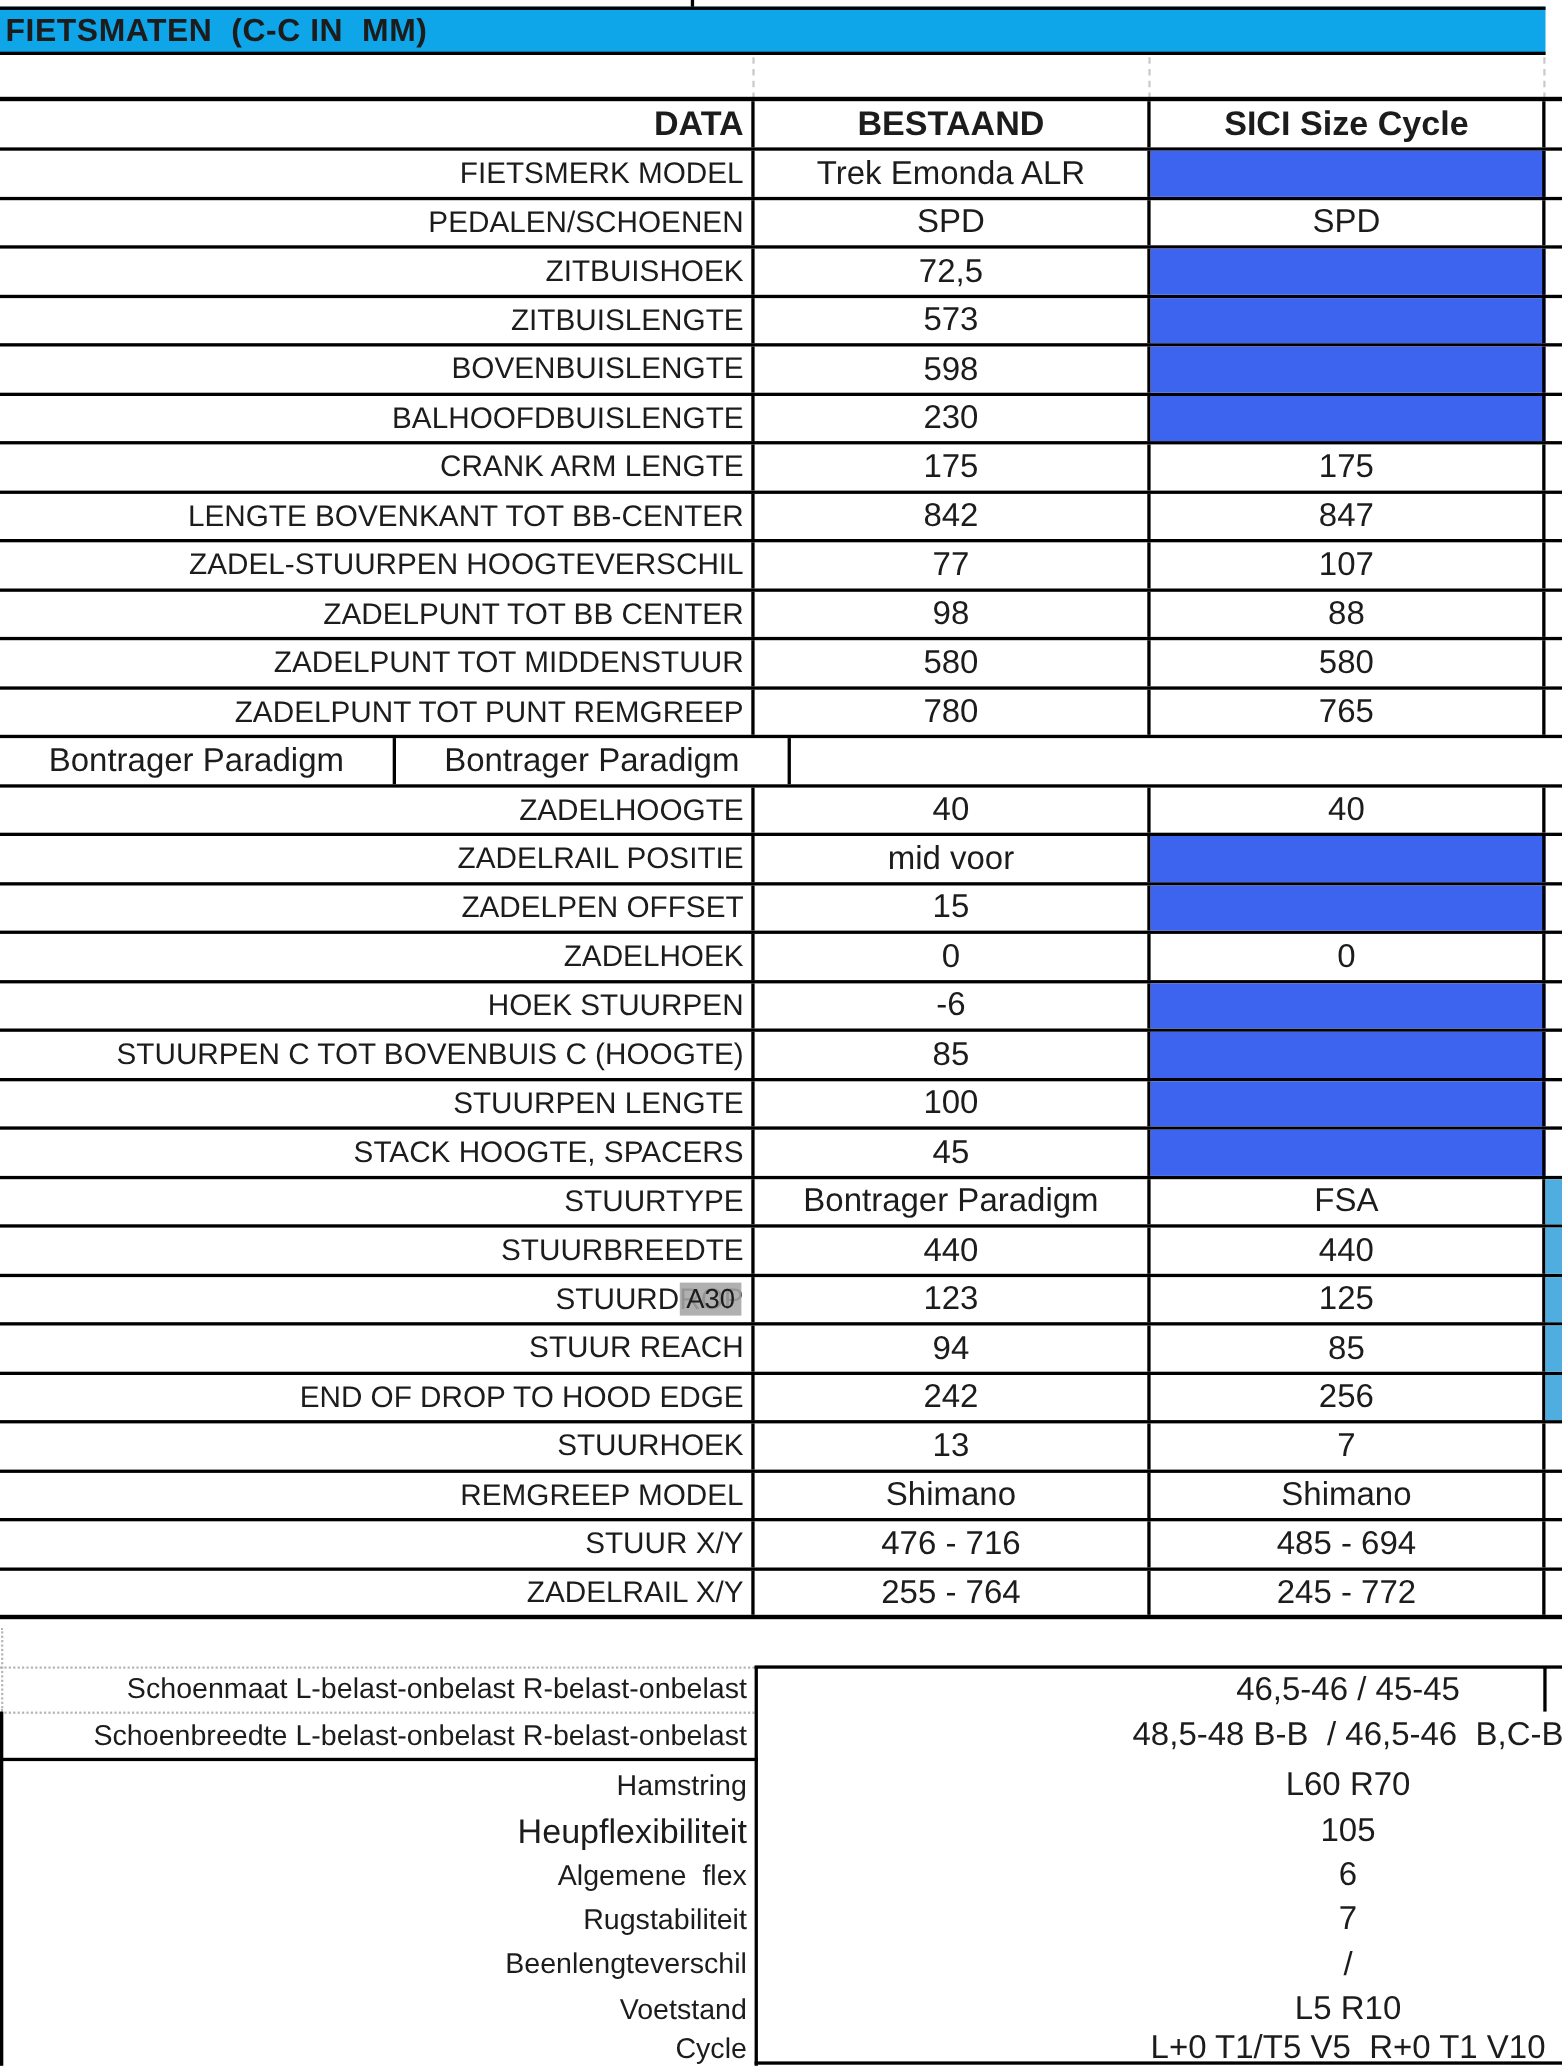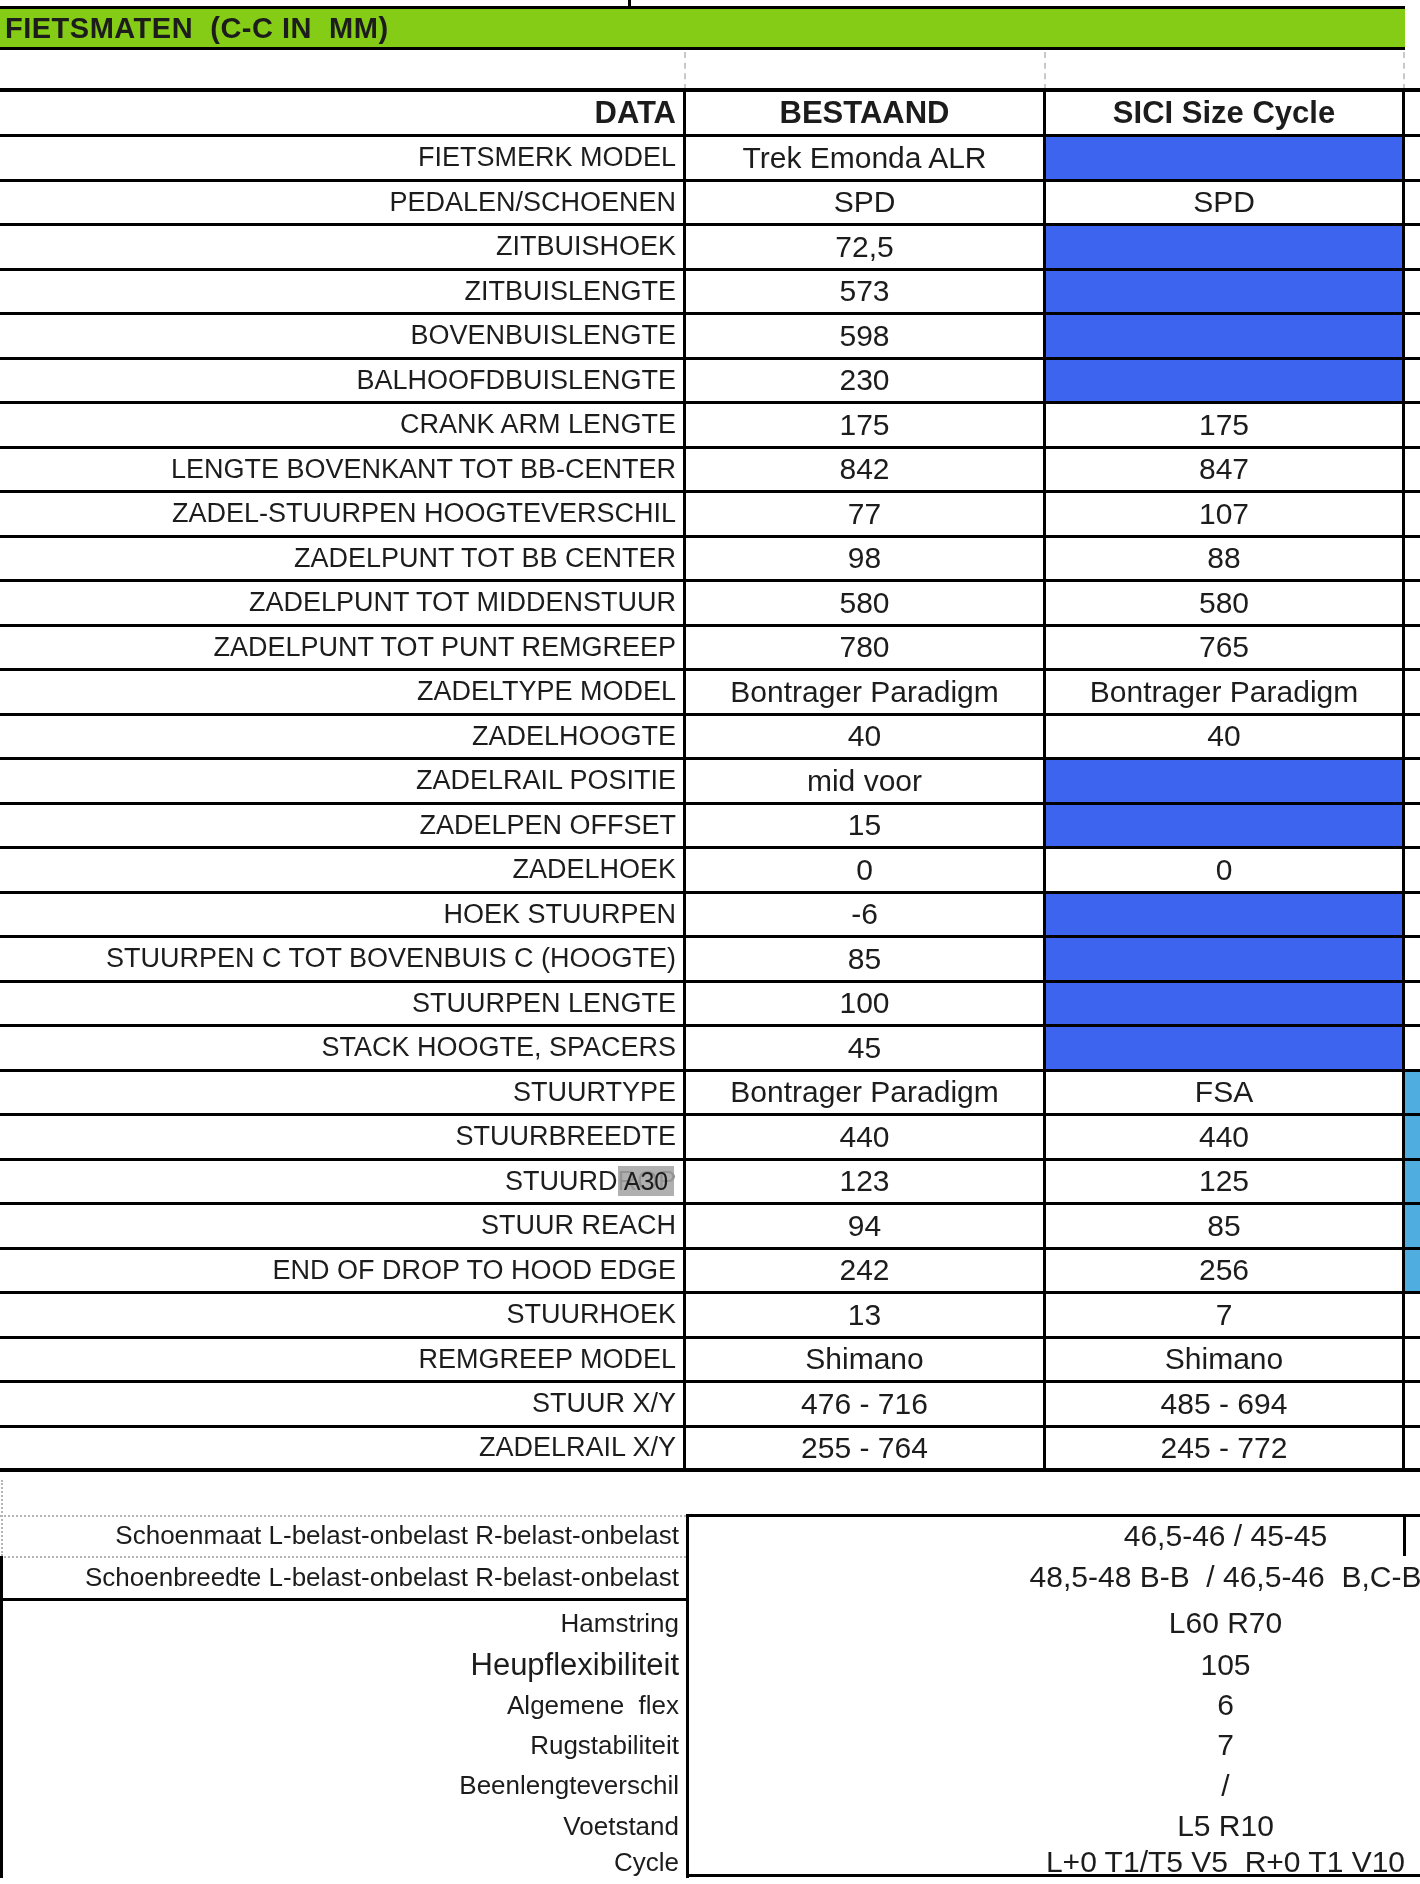--- a/index.html
+++ b/index.html
@@ -3,21 +3,21 @@
 <meta charset="utf-8">
 <style>
   * { box-sizing: border-box; margin: 0; padding: 0; }
   html,body { background:#fff; }
   body { font-family: "Liberation Sans", sans-serif; color:#1c1c1c; }
   #stage { position:relative; width:1420px; height:1884px; background:#fff; overflow:hidden; }
 
   
   .toptick { position:absolute; left:628px; top:0; width:3px; height:9px; background:#000; }
   .titlebar { position:absolute; left:0; top:6px; width:1405px; height:44px;
-    background:#84cc16; border-top:3px solid #000; border-bottom:3px solid #000;
+    background:#0ea5e9; border-top:3px solid #000; border-bottom:3px solid #000;
     display:flex; align-items:center; padding-left:5px;
     font-weight:bold; font-size:29px; letter-spacing:0.5px; white-space:pre; }
 
   
   .dashv { position:absolute; top:52px; height:38px; width:0;
     border-left:2px dashed #c9c9c9; }
 
   
   .maintable { position:absolute; left:0; top:88px; width:1420px; border-top:4px solid #000; }
   .trow { display:flex; height:44.5px; border-bottom:3px solid #000; }
@@ -135,21 +135,20 @@
       <div class="c cs">580</div>
       <div class="c ce"></div>
     </div>
     <div class="trow">
       <div class="c cl">ZADELPUNT TOT PUNT REMGREEP</div>
       <div class="c cv">780</div>
       <div class="c cs">765</div>
       <div class="c ce"></div>
     </div>
     <div class="trow">
-      <div class="c cl">ZADELTYPE MODEL</div>
       <div class="c cv">Bontrager Paradigm</div>
       <div class="c cs">Bontrager Paradigm</div>
       <div class="c ce"></div>
     </div>
     <div class="trow">
       <div class="c cl">ZADELHOOGTE</div>
       <div class="c cv">40</div>
       <div class="c cs">40</div>
       <div class="c ce"></div>
     </div>

